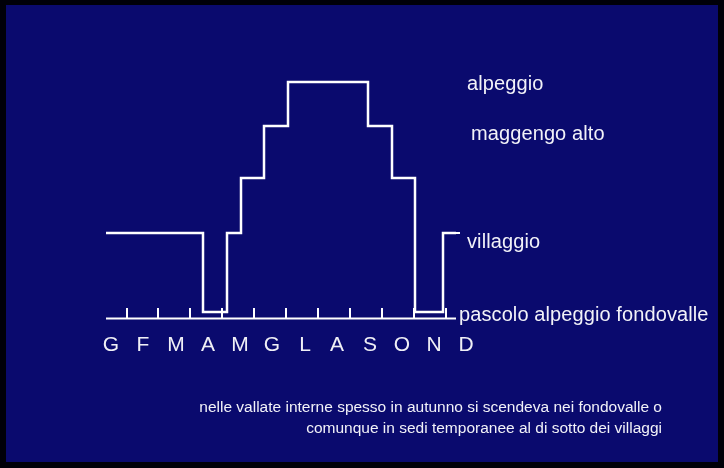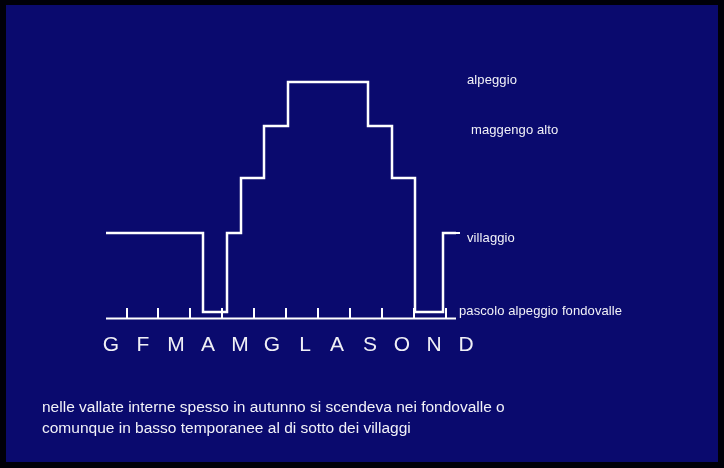--- a/index.html
+++ b/index.html
@@ -27,21 +27,21 @@
     position: absolute;
     left: 0;
     top: 0;
     width: 724px;
     height: 468px;
     pointer-events: none;
   }
   .level-label {
     position: absolute;
     color: #f2f2f8;
-    font-size: 13px;
+    font-size: 20px;
     font-family: "Liberation Sans", sans-serif;
     white-space: nowrap;
     letter-spacing: 0.1px;
   }
   .month-label {
     position: absolute;
     color: #f0f0f6;
     font-size: 21px;
     font-family: "Liberation Sans", sans-serif;
     text-align: center;
@@ -51,21 +51,21 @@
   #caption {
     position: absolute;
     left: 42px;
     top: 396px;
     width: 620px;
     color: #f2f2f8;
     font-size: 15.5px;
     line-height: 21px;
     font-family: "Liberation Sans", sans-serif;
   }
-  #caption div { white-space: nowrap; }
+  #caption div { white-space: nowrap; text-align: right; }
 </style>
 </head>
 <body>
 
 <div id="stage">
   <div id="canvas"></div>
 
   <svg class="chart-svg" viewBox="0 0 724 468" xmlns="http://www.w3.org/2000/svg">
 
     <g>
@@ -105,15 +105,15 @@
   <div class="month-label" style="left:272px; top:332px;">G</div>
   <div class="month-label" style="left:305px; top:332px;">L</div>
   <div class="month-label" style="left:337px; top:332px;">A</div>
   <div class="month-label" style="left:370px; top:332px;">S</div>
   <div class="month-label" style="left:402px; top:332px;">O</div>
   <div class="month-label" style="left:434px; top:332px;">N</div>
   <div class="month-label" style="left:466px; top:332px;">D</div>
 
   <div id="caption">
     <div>nelle vallate interne spesso in autunno si scendeva nei fondovalle o</div>
-    <div>comunque in basso temporanee al di sotto dei villaggi</div>
+    <div>comunque in sedi temporanee al di sotto dei villaggi</div>
   </div>
 </div>
 
 </body></html>

